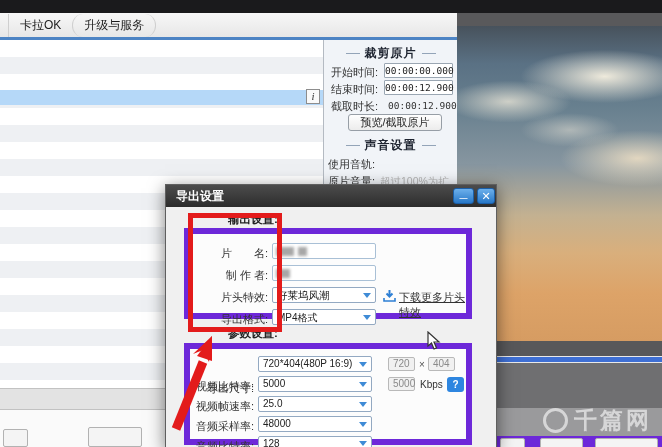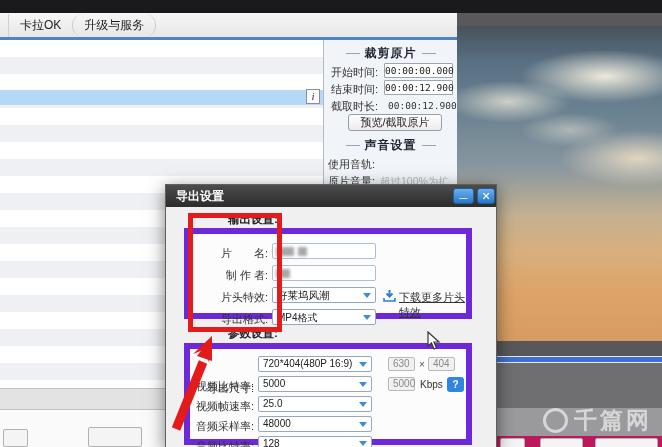--- a/index.html
+++ b/index.html
@@ -41,21 +41,21 @@
   .tval { font-family:"DejaVu Sans Mono","Liberation Mono",monospace; font-size:9.5px; color:#333; }
   .pbtn { background:linear-gradient(180deg,#fefefe,#ececec); border:1px solid #979ea6;
     border-radius:3px; font-size:11px; color:#222; text-align:center; line-height:15px; }
   .dropdown { background:#fff; border:1px solid #93a9c2; border-radius:2px;
     font-size:10.5px; color:#222; line-height:14px; padding-left:4px; position:absolute; }
   .dd-arrow { position:absolute; right:4px; top:50%; margin-top:-2px; width:0; height:0;
     border-left:4px solid transparent; border-right:4px solid transparent; border-top:5px solid #3f8bd6; }
   .hint { font-size:10.5px; color:#b3b3b3; }
 
   
-  .vpanel { left:457px; top:13px; width:205px; height:434px; z-index:1; background:#be185d; }
+  .vpanel { left:457px; top:13px; width:205px; height:434px; z-index:1; background:#6d28d9; }
   .vstrip { left:0; top:0; width:205px; height:13px; background:#59595b; }
   .video { left:0; top:13px; width:205px; height:315px;
     background:
       radial-gradient(ellipse 120px 38px at 72% 16%, rgba(246,240,224,.95), transparent 70%),
       radial-gradient(ellipse 90px 30px at 25% 24%, rgba(232,228,214,.8), transparent 70%),
       radial-gradient(ellipse 110px 40px at 88% 42%, rgba(242,226,198,.85), transparent 70%),
       radial-gradient(ellipse 70px 24px at 55% 33%, rgba(215,214,205,.6), transparent 70%),
       linear-gradient(180deg,#47525c 0%,#5a7184 12%,#68808f 26%,#8796a0 44%,#c3b191 60%,#d9af7c 72%,#dda368 85%,#d69c62 100%); }
   .pstrip { left:0; top:328px; width:205px; height:15px; background:#58585a; }
   .progress { left:0; top:343px; width:205px; height:7px; background:#3e6fd4;
@@ -205,21 +205,21 @@
         </div>
       </div>
 
       <div class="abs sec-label" style="left:18px;top:119px;">参数设置:</div>
       <div class="abs gbox" style="left:18px;top:136px;width:288px;height:102px;">
         <div class="flabel" style="left:2px;top:10px;width:62px;margin-top:22px;">导出尺寸:</div>
         <div class="dropdown" style="left:68px;top:7px;width:114px;height:16px;font-size:10px;">
           <span>720*404(480P 16:9)</span>
           <span class="dd-arrow"></span>
         </div>
-        <div class="gfield" style="left:198px;top:8px;width:27px;height:14px;">630</div>
+        <div class="gfield" style="left:198px;top:8px;width:27px;height:14px;">720</div>
         <div class="times" style="left:229px;top:10px;">×</div>
         <div class="gfield" style="left:238px;top:8px;width:27px;height:14px;">404</div>
 
         <div class="flabel" style="left:2px;top:30px;width:62px;">视频比特率:</div>
         <div class="dropdown" style="left:68px;top:27px;width:114px;height:16px;font-size:10px;">
           <span>5000</span>
           <span class="dd-arrow"></span>
         </div>
         <div class="gfield" style="left:198px;top:28px;width:27px;height:14px;">5000</div>
         <div class="kbps" style="left:230px;top:30px;">Kbps</div>

